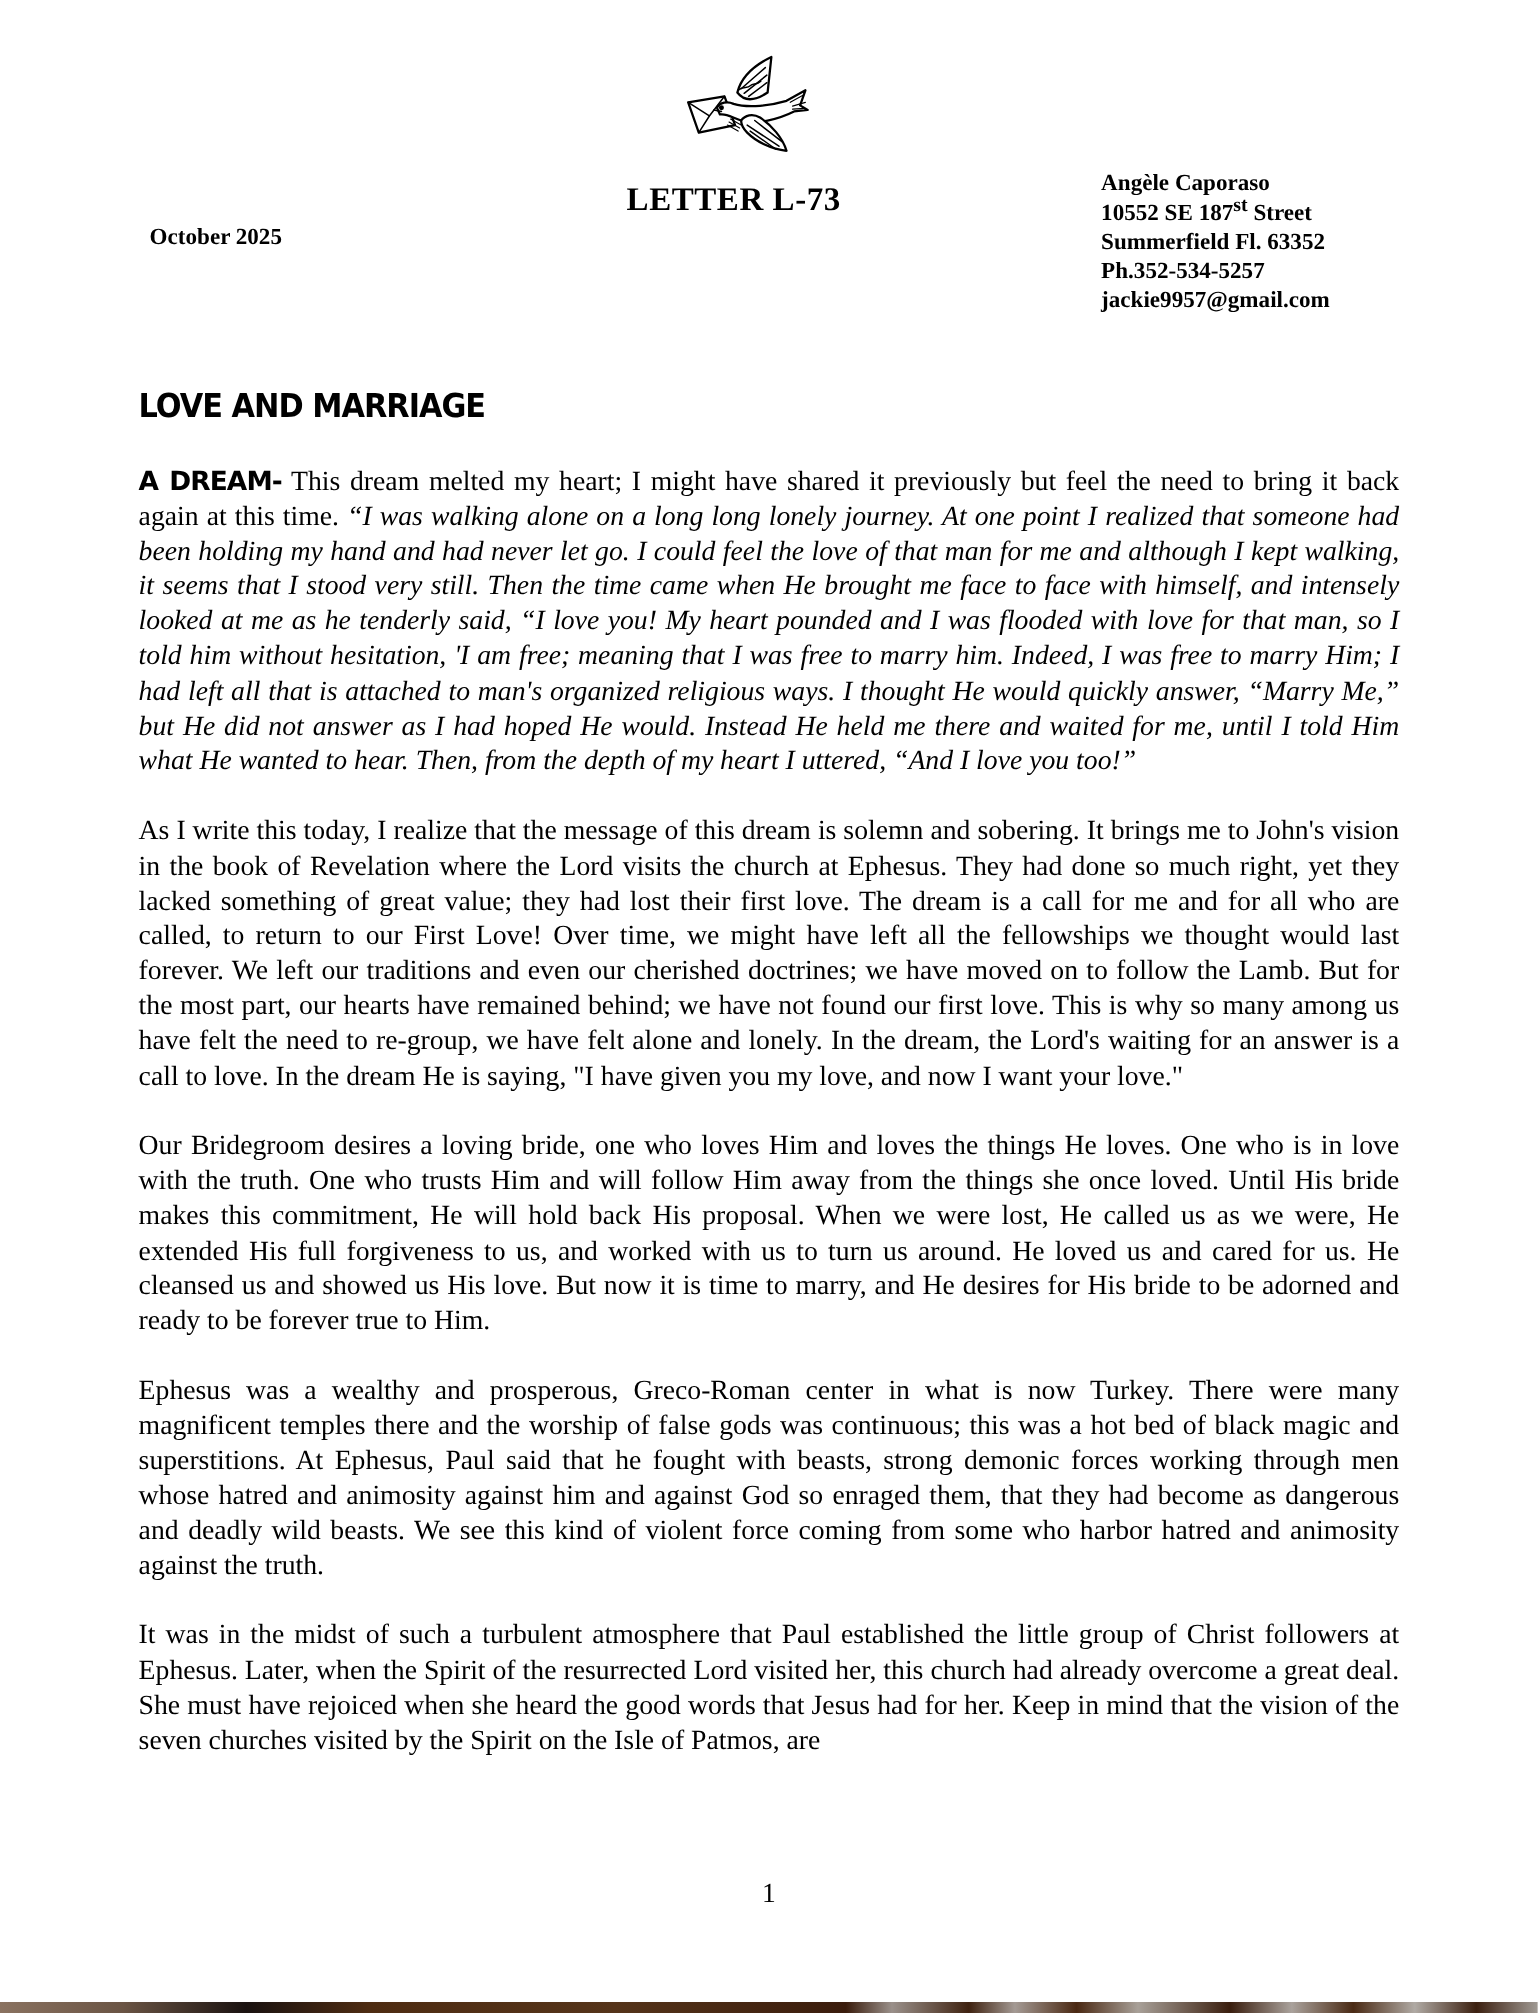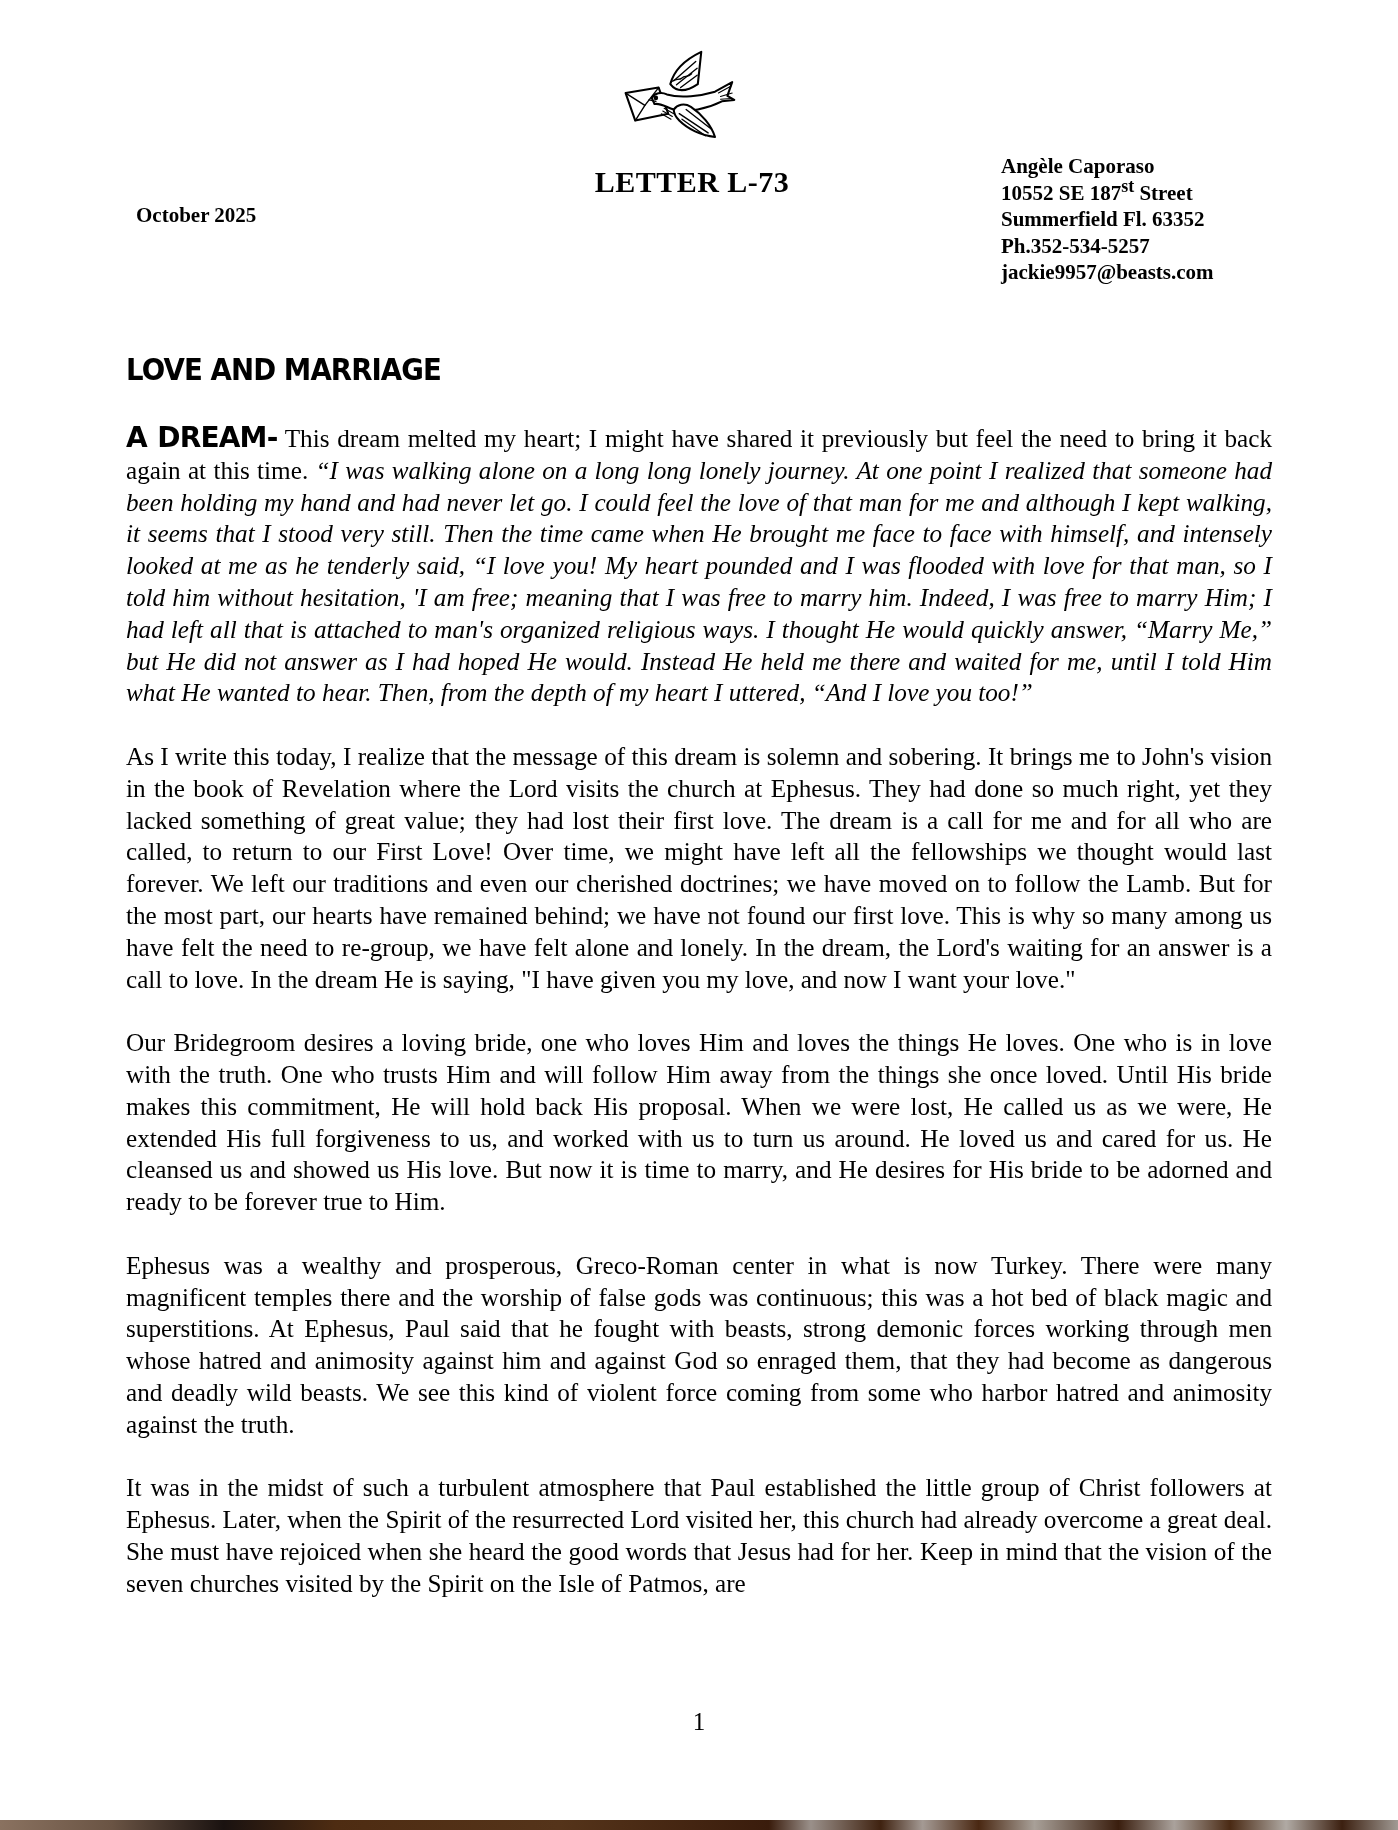--- a/index.html
+++ b/index.html
@@ -3,21 +3,21 @@
 <meta charset="utf-8">
 <style>
   html, body { margin:0; padding:0; }
   body {
     width:1398px; height:1830px; position:relative; overflow:hidden;
     background:#ffffff; color:#000;
     font-family:"Liberation Serif", "DejaVu Serif", serif;
   }
   .dove { position:absolute; left:605px; top:22px; width:165px; height:138px; }
   .letter-title {
-    position:absolute; left:552px; width:280px; top:165px; text-align:center;
+    position:absolute; left:527px; width:280px; top:165px; text-align:center;
     font-weight:bold; font-size:30px; letter-spacing:0.5px;
   }
   .date {
     position:absolute; left:136px; top:203px; font-weight:bold; font-size:21px;
   }
   .address {
     position:absolute; left:1001px; top:153px; font-weight:bold; font-size:21px; line-height:26.5px;
   }
   .address sup { font-size:18px; line-height:0; vertical-align:super; }
   .heading {
@@ -25,21 +25,21 @@
     font-family:"DejaVu Sans", sans-serif; font-weight:bold; font-size:30px;
     letter-spacing:-1px; transform:scaleX(0.92); transform-origin:left;
     text-transform:uppercase;
   }
   .body-text {
     position:absolute; left:126px; width:1146px; top:422px;
     font-size:25.2px; line-height:31.8px; text-align:justify;
   }
   .body-text p { margin:0 0 31.8px 0; }
   .lead-label {
-    font-family:"DejaVu Sans", sans-serif; font-weight:bold; font-size:28px;
+    font-family:"DejaVu Sans", sans-serif; font-weight:bold; font-size:24px;
     letter-spacing:-0.8px; text-transform:uppercase;
   }
   .dream-quote { font-style:italic; }
   .page-number {
     position:absolute; left:0; width:1398px; top:1708px; text-align:center; font-size:25px;
   }
   .bottom-strip {
     position:absolute; left:0; top:1820px; width:1398px; height:10px;
     background: linear-gradient(90deg,#8a7260 0%,#6a5444 8%,#1a1210 16%,#4e2c12 24%,#55341a 40%,#3a1c0c 55%,#9a908a 58%,#3f2210 63%,#a49a94 66%,#4a2812 70%,#a8a098 74%,#3a1e0e 80%,#aaa29c 84%,#4a2a14 88%,#b0aaa4 92%,#3c2010 96%,#a09a94 100%);
   }
@@ -70,21 +70,21 @@
 
 <div class="letter-title">LETTER L-73</div>
 
 <div class="date">October 2025</div>
 
 <div class="address">
   <div>Angèle Caporaso</div>
   <div><span>10552 SE 187</span><sup>st</sup><span> Street</span></div>
   <div>Summerfield Fl. 63352</div>
   <div>Ph.352-534-5257</div>
-  <div>jackie9957@beasts.com</div>
+  <div>jackie9957@gmail.com</div>
 </div>
 
 <div class="heading">Love and Marriage</div>
 
 <div class="body-text">
   <p><span class="lead-label">A Dream-</span><span> This dream melted my heart; I might have shared it previously but feel the need to bring it back again at this time. </span><span class="dream-quote">“I was walking alone on a long long lonely journey. At one point I realized that someone had been holding my hand and had never let go. I could feel the love of that man for me and although I kept walking, it seems that I stood very still.  Then the time came when He brought me face to face with himself, and intensely looked at me as he tenderly said, “I love you! My heart pounded and I was flooded with love for that man, so I told him without hesitation, 'I am free; meaning that I was free to marry him. Indeed, I was free to marry Him; I had left all that is attached to man's organized religious ways. I thought He would quickly answer, “Marry Me,” but He did not answer as I had hoped He would. Instead He held me there and waited for me, until I told Him what He wanted to hear.  Then, from the depth of my heart I uttered, “And I love you too!”</span></p>
   <p>As I write this today, I realize that the message of this dream is solemn and sobering. It brings me to John's vision in the book of Revelation where the Lord visits the church at Ephesus. They had done so much right, yet they lacked something of great value; they had lost their first love. The dream is a call for me and for all who are called, to return to our First Love! Over time, we might have left all the fellowships  we thought would last forever. We left our traditions and even our cherished doctrines; we have moved on to follow the Lamb. But for the most part, our hearts have remained behind; we have not found our first love. This is why so many among us have felt the need to re-group, we have felt alone and lonely. In the dream, the  Lord's waiting for an answer is a call to love. In the dream He is saying, "I have given you my love, and now I want your love."</p>
   <p>Our Bridegroom desires a loving bride, one who loves Him and loves the things He loves. One who is in love with the truth. One who trusts Him and will follow Him away from the things she once loved. Until His bride makes this commitment, He will hold back His proposal. When we were lost, He called us as we were, He extended His full forgiveness to us, and worked with us to turn us around. He loved us and cared for us. He cleansed us and showed us His love. But now it is time to marry, and He desires for His bride to be adorned and ready to be forever true to Him.</p>
   <p>Ephesus was a wealthy and prosperous, Greco-Roman center in what is now Turkey. There were many magnificent  temples there and the worship of false gods was continuous; this was a hot bed of black magic and superstitions. At Ephesus, Paul said that he fought with beasts, strong demonic forces working through men whose hatred and animosity against him and against God so enraged them, that they had become as dangerous and deadly wild beasts. We see this kind of violent force coming from some who harbor hatred and animosity against the truth.</p>
   <p>It was in the midst of such a turbulent atmosphere that Paul established the little group of Christ followers at Ephesus. Later, when the Spirit of the resurrected Lord visited her, this church had already overcome a great deal. She must have rejoiced when she heard the good words that Jesus had for her. Keep in mind that the vision of the seven churches visited by the Spirit on the Isle of Patmos, are</p>

